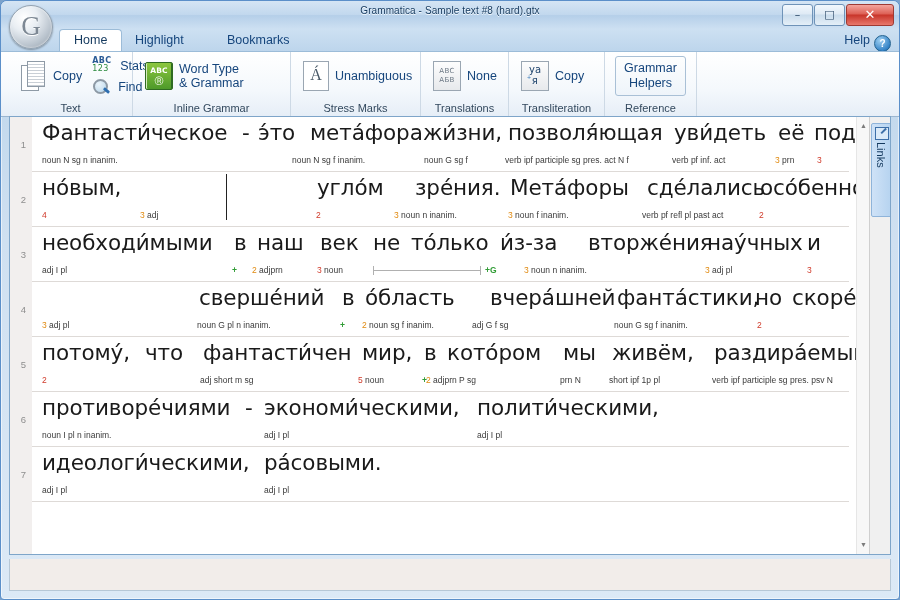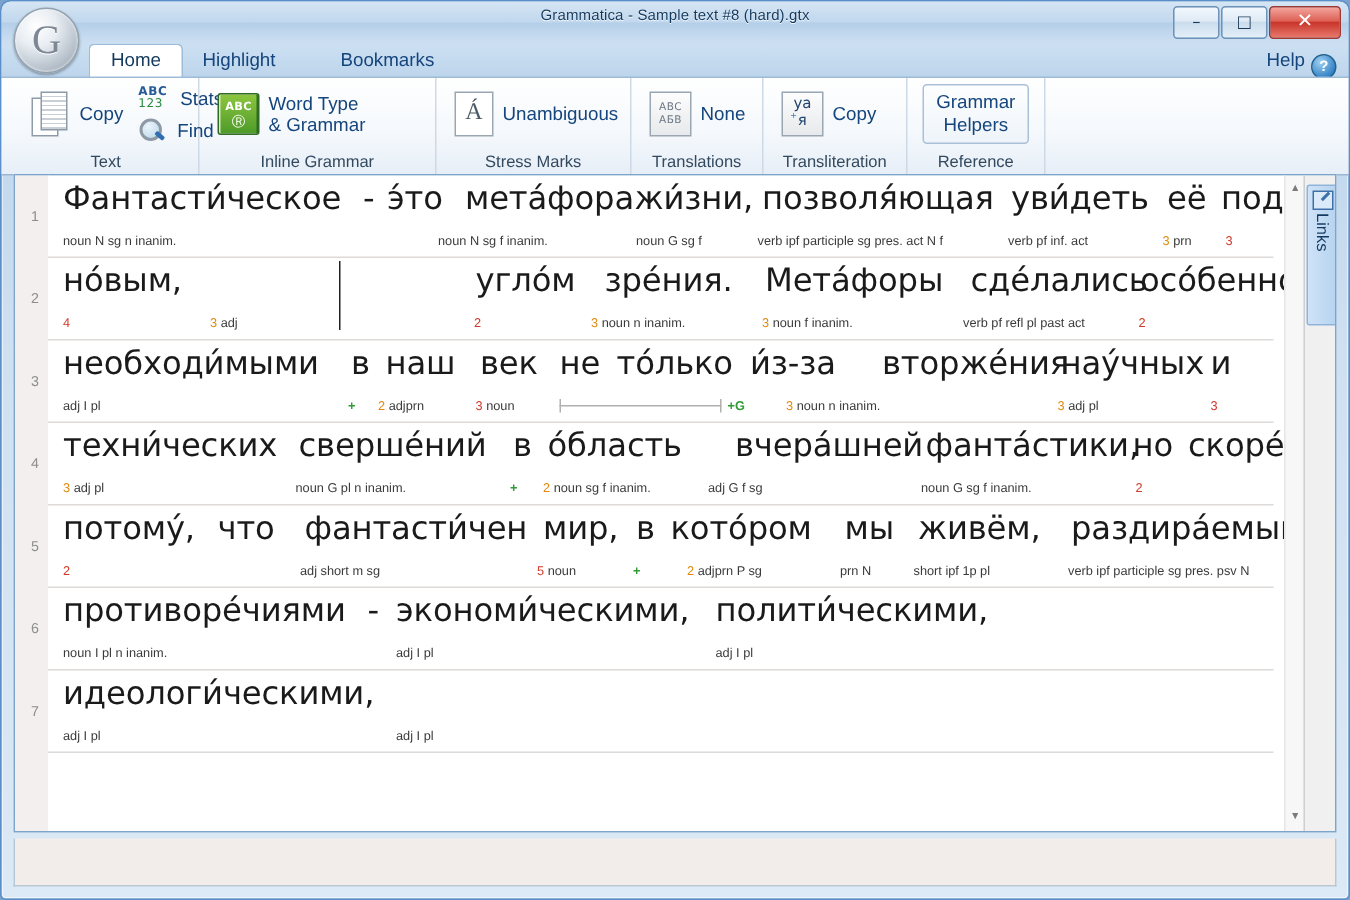--- a/index.html
+++ b/index.html
@@ -371,21 +371,21 @@
             <span class="ann" style="left: 630px;"><span class="">verb pf inf. act</span></span>
             <span class="ann" style="left: 733px;"><span class="o">3</span> <span class="">prn</span></span>
             <span class="ann" style="left: 775px;"><span class="n">3</span> </span>
           </div>
           <div class="rule"></div>
         </div>
         <div class="docline">
           <div class="words">
             <span class="w" style="position: absolute; left: 0px;">но́вым,</span>
             <span class="w" style="position: absolute; left: 275px;">угло́м</span>
-            <span class="w" style="position: absolute; left: 361px;">зре́ния.</span>
+            <span class="w" style="position: absolute; left: 373px;">зре́ния.</span>
             <span class="w" style="position: absolute; left: 468px;">Мета́форы</span>
             <span class="w" style="position: absolute; left: 605px;">сде́лались</span>
             <span class="w" style="position: absolute; left: 718px;">осо́бенно</span>
           </div>
           <div class="annrow">
             <span class="ann" style="left: 0px;"><span class="n">4</span> </span>
             <span class="ann" style="left: 98px;"><span class="o">3</span> <span class="">adj</span></span>
             <span class="ann" style="left: 274px;"><span class="n">2</span> </span>
             <span class="ann" style="left: 352px;"><span class="o">3</span> <span class="">noun n inanim.</span></span>
             <span class="ann" style="left: 466px;"><span class="o">3</span> <span class="">noun f inanim.</span></span>
@@ -420,21 +420,20 @@
             <span class="spanbar" style="left: 331px; width: 108px; top: 1px;">
               <span class="lcap"></span>
               <span class="bar"></span>
               <span class="rcap"></span>
             </span>
           </div>
           <div class="rule"></div>
         </div>
         <div class="docline">
           <div class="words">
-            <span class="w" style="position: absolute; left: 0px;">техни́ческих</span>
             <span class="w" style="position: absolute; left: 157px;">сверше́ний</span>
             <span class="w" style="position: absolute; left: 300px;">в</span>
             <span class="w" style="position: absolute; left: 323px;">о́бласть</span>
             <span class="w" style="position: absolute; left: 448px;">вчера́шней</span>
             <span class="w" style="position: absolute; left: 575px;">фанта́стики,</span>
             <span class="w" style="position: absolute; left: 713px;">но</span>
             <span class="w" style="position: absolute; left: 750px;">скоре́е</span>
           </div>
           <div class="annrow">
             <span class="ann" style="left: 0px;"><span class="o">3</span> <span class="">adj pl</span></span>
@@ -457,21 +456,21 @@
             <span class="w" style="position: absolute; left: 405px;">кото́ром</span>
             <span class="w" style="position: absolute; left: 521px;">мы</span>
             <span class="w" style="position: absolute; left: 570px;">живём,</span>
             <span class="w" style="position: absolute; left: 672px;">раздира́емый</span>
           </div>
           <div class="annrow">
             <span class="ann" style="left: 0px;"><span class="n">2</span> </span>
             <span class="ann" style="left: 158px;"><span class="">adj short m sg</span></span>
             <span class="ann" style="left: 316px;"><span class="n">5</span> <span class="">noun</span></span>
             <span class="ann" style="left: 380px;"><span class="g">+</span></span>
-            <span class="ann" style="left: 416px; text-align: center;"><span class="o">2</span> <span class="">adjprn P sg</span></span>
+            <span class="ann" style="left: 384px; text-align: center;"><span class="o">2</span> <span class="">adjprn P sg</span></span>
             <span class="ann" style="left: 518px;"><span class="">prn N</span></span>
             <span class="ann" style="left: 567px;"><span class="">short ipf 1p pl</span></span>
             <span class="ann" style="left: 670px;"><span class="">verb ipf participle sg pres. psv N</span></span>
           </div>
           <div class="rule"></div>
         </div>
         <div class="docline">
           <div class="words">
             <span class="w" style="position: absolute; left: 0px;">противоре́чиями</span>
             <span class="w" style="position: absolute; left: 203px;">-</span>
@@ -481,20 +480,21 @@
           <div class="annrow">
             <span class="ann" style="left: 0px;"><span class="">noun I pl n inanim.</span></span>
             <span class="ann" style="left: 222px;"><span class="">adj I pl</span></span>
             <span class="ann" style="left: 435px;"><span class="">adj I pl</span></span>
           </div>
           <div class="rule"></div>
         </div>
         <div class="docline">
           <div class="words">
             <span class="w" style="position: absolute; left: 0px;">идеологи́ческими,</span>
+            <span class="w" style="position: absolute; left: 222px;">ра́совыми.</span>
           </div>
           <div class="annrow">
             <span class="ann" style="left: 0px;"><span class="">adj I pl</span></span>
             <span class="ann" style="left: 222px;"><span class="">adj I pl</span></span>
           </div>
           <div class="rule"></div>
         </div>
       </div>
     <div id="vscroll">
       <div class="sarrow up">▲</div>

